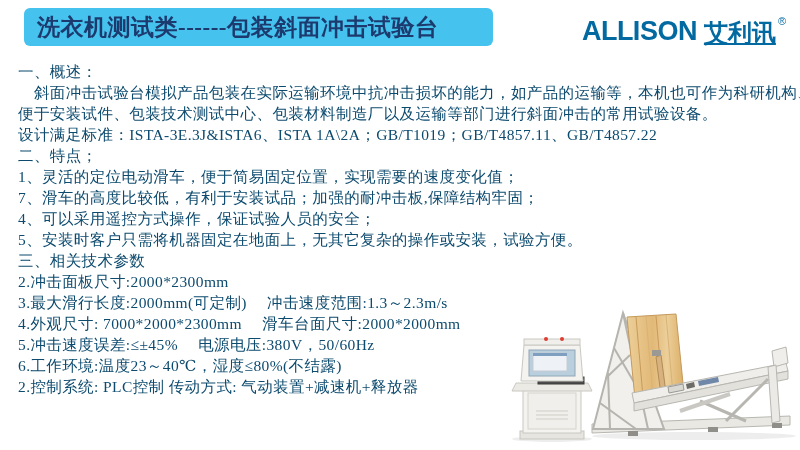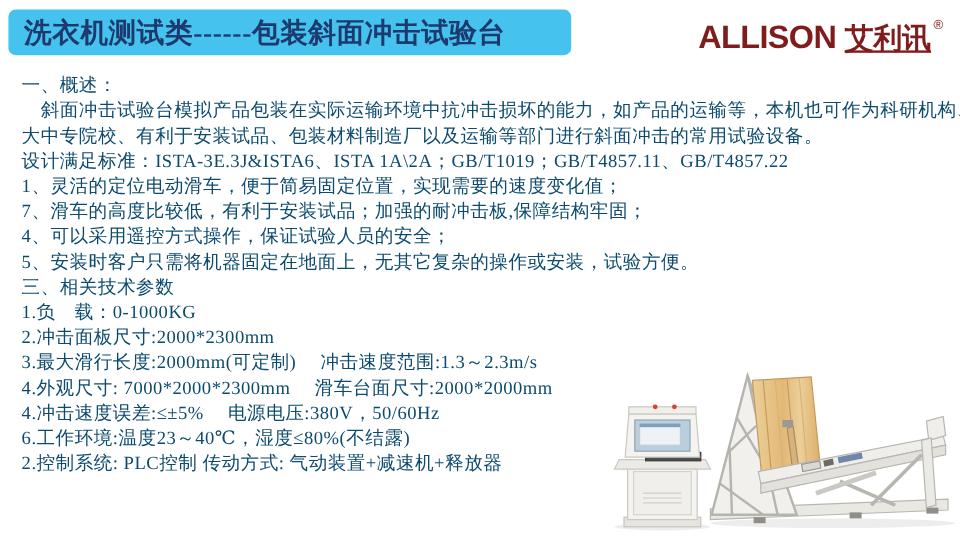--- a/index.html
+++ b/index.html
@@ -4,38 +4,38 @@
 <style>
   html,body{margin:0;padding:0;}
   body{
     width:800px;height:450px;
     background:#ffffff;
     position:relative;
     overflow:hidden;
     font-family:"Liberation Serif","DejaVu Serif",serif;
   }
   .header-bar{
-    position:absolute;left:7px;top:8px;
+    position:absolute;left:24px;top:8px;
     width:469px;height:38px;
     background:#45c2ee;
     border-radius:6px;
     display:flex;align-items:center;
   }
   .header-title{
     font-size:23px;
     font-weight:600;
     color:#1c3a6e;
     padding-left:13px;
     white-space:nowrap;
     letter-spacing:0.5px;
   }
   .logo{
     position:absolute;right:16px;top:18px;
     display:flex;align-items:flex-end;
-    color:#7f1d1d;
+    color:#0369a1;
     font-family:"Liberation Sans","DejaVu Sans",sans-serif;
   }
   .logo-en{
     font-size:27px;font-weight:800;letter-spacing:-0.5px;line-height:1;
   }
   .logo-cn{
     font-size:24px;font-weight:700;margin-left:7px;line-height:1;text-decoration:underline;
   }
   .logo-reg{
     font-size:11px;font-weight:400;
@@ -67,32 +67,32 @@
 
 <div class="logo">
   <span class="logo-en">ALLISON</span>
   <span class="logo-cn">艾利讯</span>
   <span class="logo-reg">®</span>
 </div>
 
 <div class="content">
   <div class="line">一、概述：</div>
   <div class="line">　斜面冲击试验台模拟产品包装在实际运输环境中抗冲击损坏的能力，如产品的运输等，本机也可作为科研机构、</div>
-  <div class="line">大中专院校、有利于安装试品、包装材料制造厂以及运输等部门进行斜面冲击的常用试验设备。</div>
+  <div class="line">便于安装试件、包装技术测试中心、包装材料制造厂以及运输等部门进行斜面冲击的常用试验设备。</div>
   <div class="line">设计满足标准：ISTA-3E.3J&amp;ISTA6、ISTA 1A\2A；GB/T1019；GB/T4857.11、GB/T4857.22</div>
+  <div class="line">二、特点；</div>
   <div class="line">1、灵活的定位电动滑车，便于简易固定位置，实现需要的速度变化值；</div>
   <div class="line">7、滑车的高度比较低，有利于安装试品；加强的耐冲击板,保障结构牢固；</div>
   <div class="line">4、可以采用遥控方式操作，保证试验人员的安全；</div>
   <div class="line">5、安装时客户只需将机器固定在地面上，无其它复杂的操作或安装，试验方便。</div>
   <div class="line">三、相关技术参数</div>
-  <div class="line">1.负　载：0-1000KG</div>
   <div class="line">2.冲击面板尺寸:2000*2300mm</div>
   <div class="line">3.最大滑行长度:2000mm(可定制)　 冲击速度范围:1.3～2.3m/s</div>
   <div class="line">4.外观尺寸: 7000*2000*2300mm　 滑车台面尺寸:2000*2000mm</div>
-  <div class="line">4.冲击速度误差:≤±5%　 电源电压:380V，50/60Hz</div>
+  <div class="line">5.冲击速度误差:≤±45%　 电源电压:380V，50/60Hz</div>
   <div class="line">6.工作环境:温度23～40℃，湿度≤80%(不结露)</div>
   <div class="line">2.控制系统: PLC控制 传动方式: 气动装置+减速机+释放器</div>
 </div>
 
 <svg class="product-photo" viewBox="0 0 320 152" xmlns="http://www.w3.org/2000/svg">
   <defs>
     <linearGradient id="wood" x1="0" y1="0" x2="1" y2="0">
       <stop offset="0" stop-color="#eccf98"></stop>
       <stop offset="0.45" stop-color="#e2b877"></stop>
       <stop offset="0.7" stop-color="#eccf9a"></stop>

